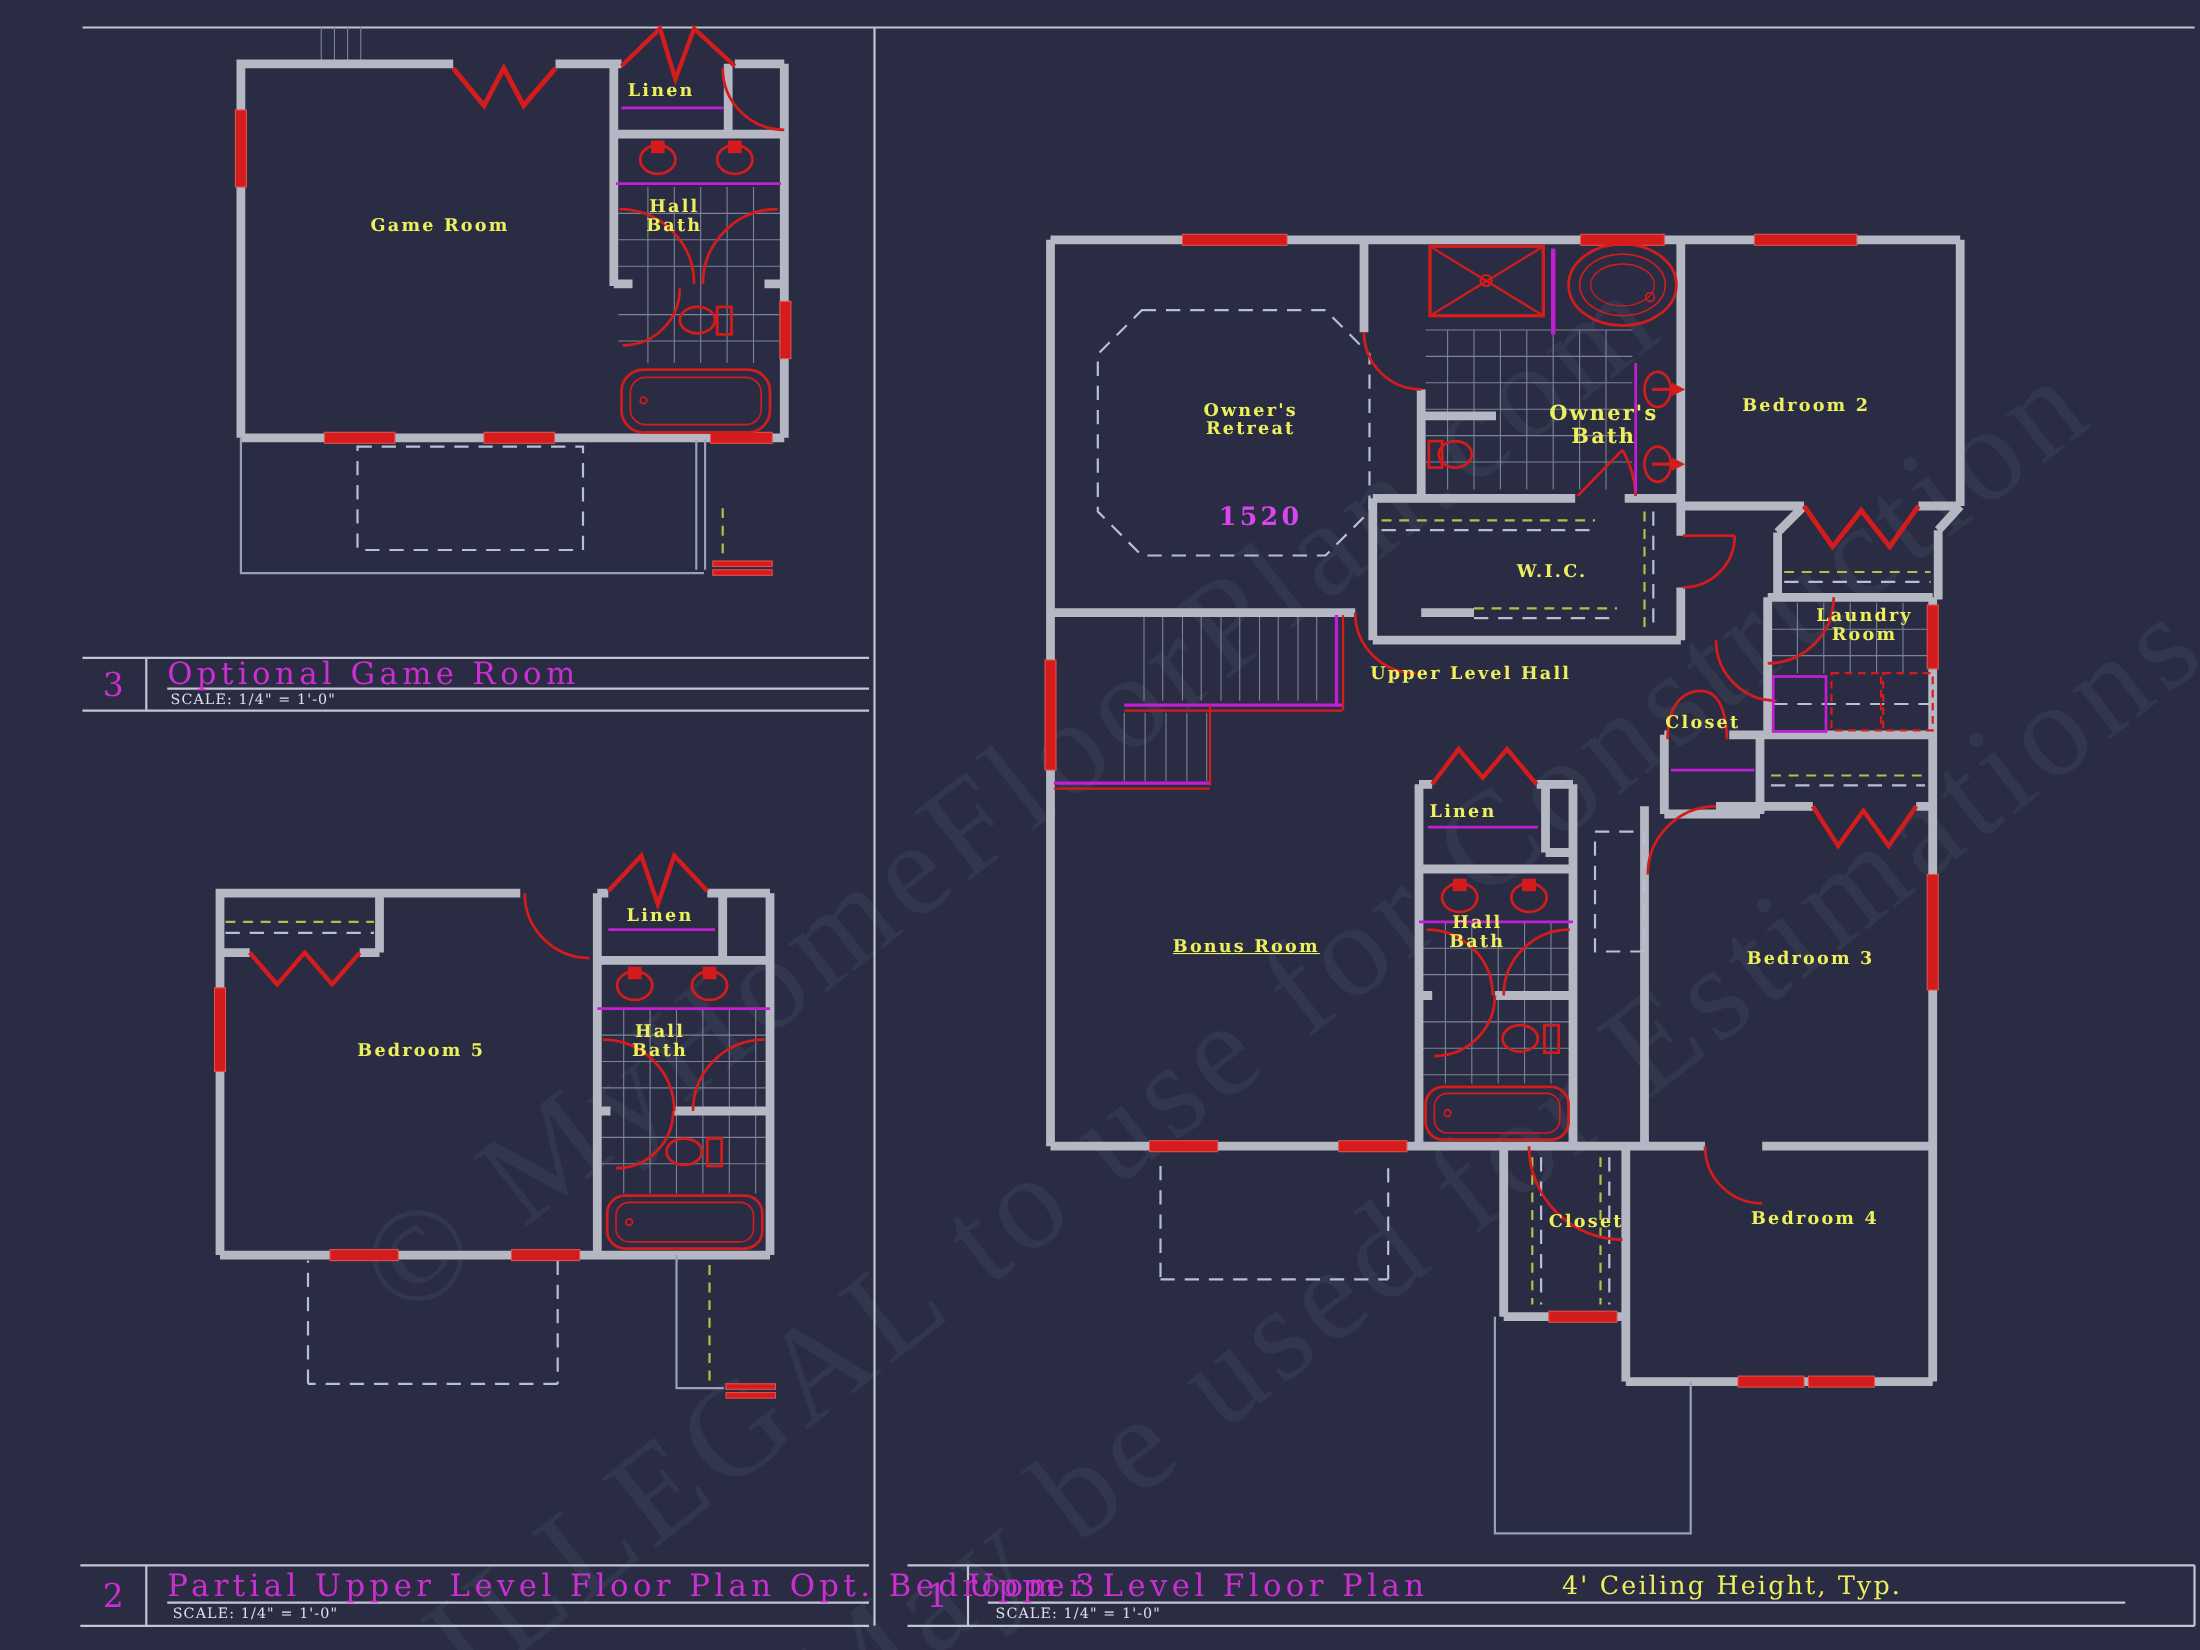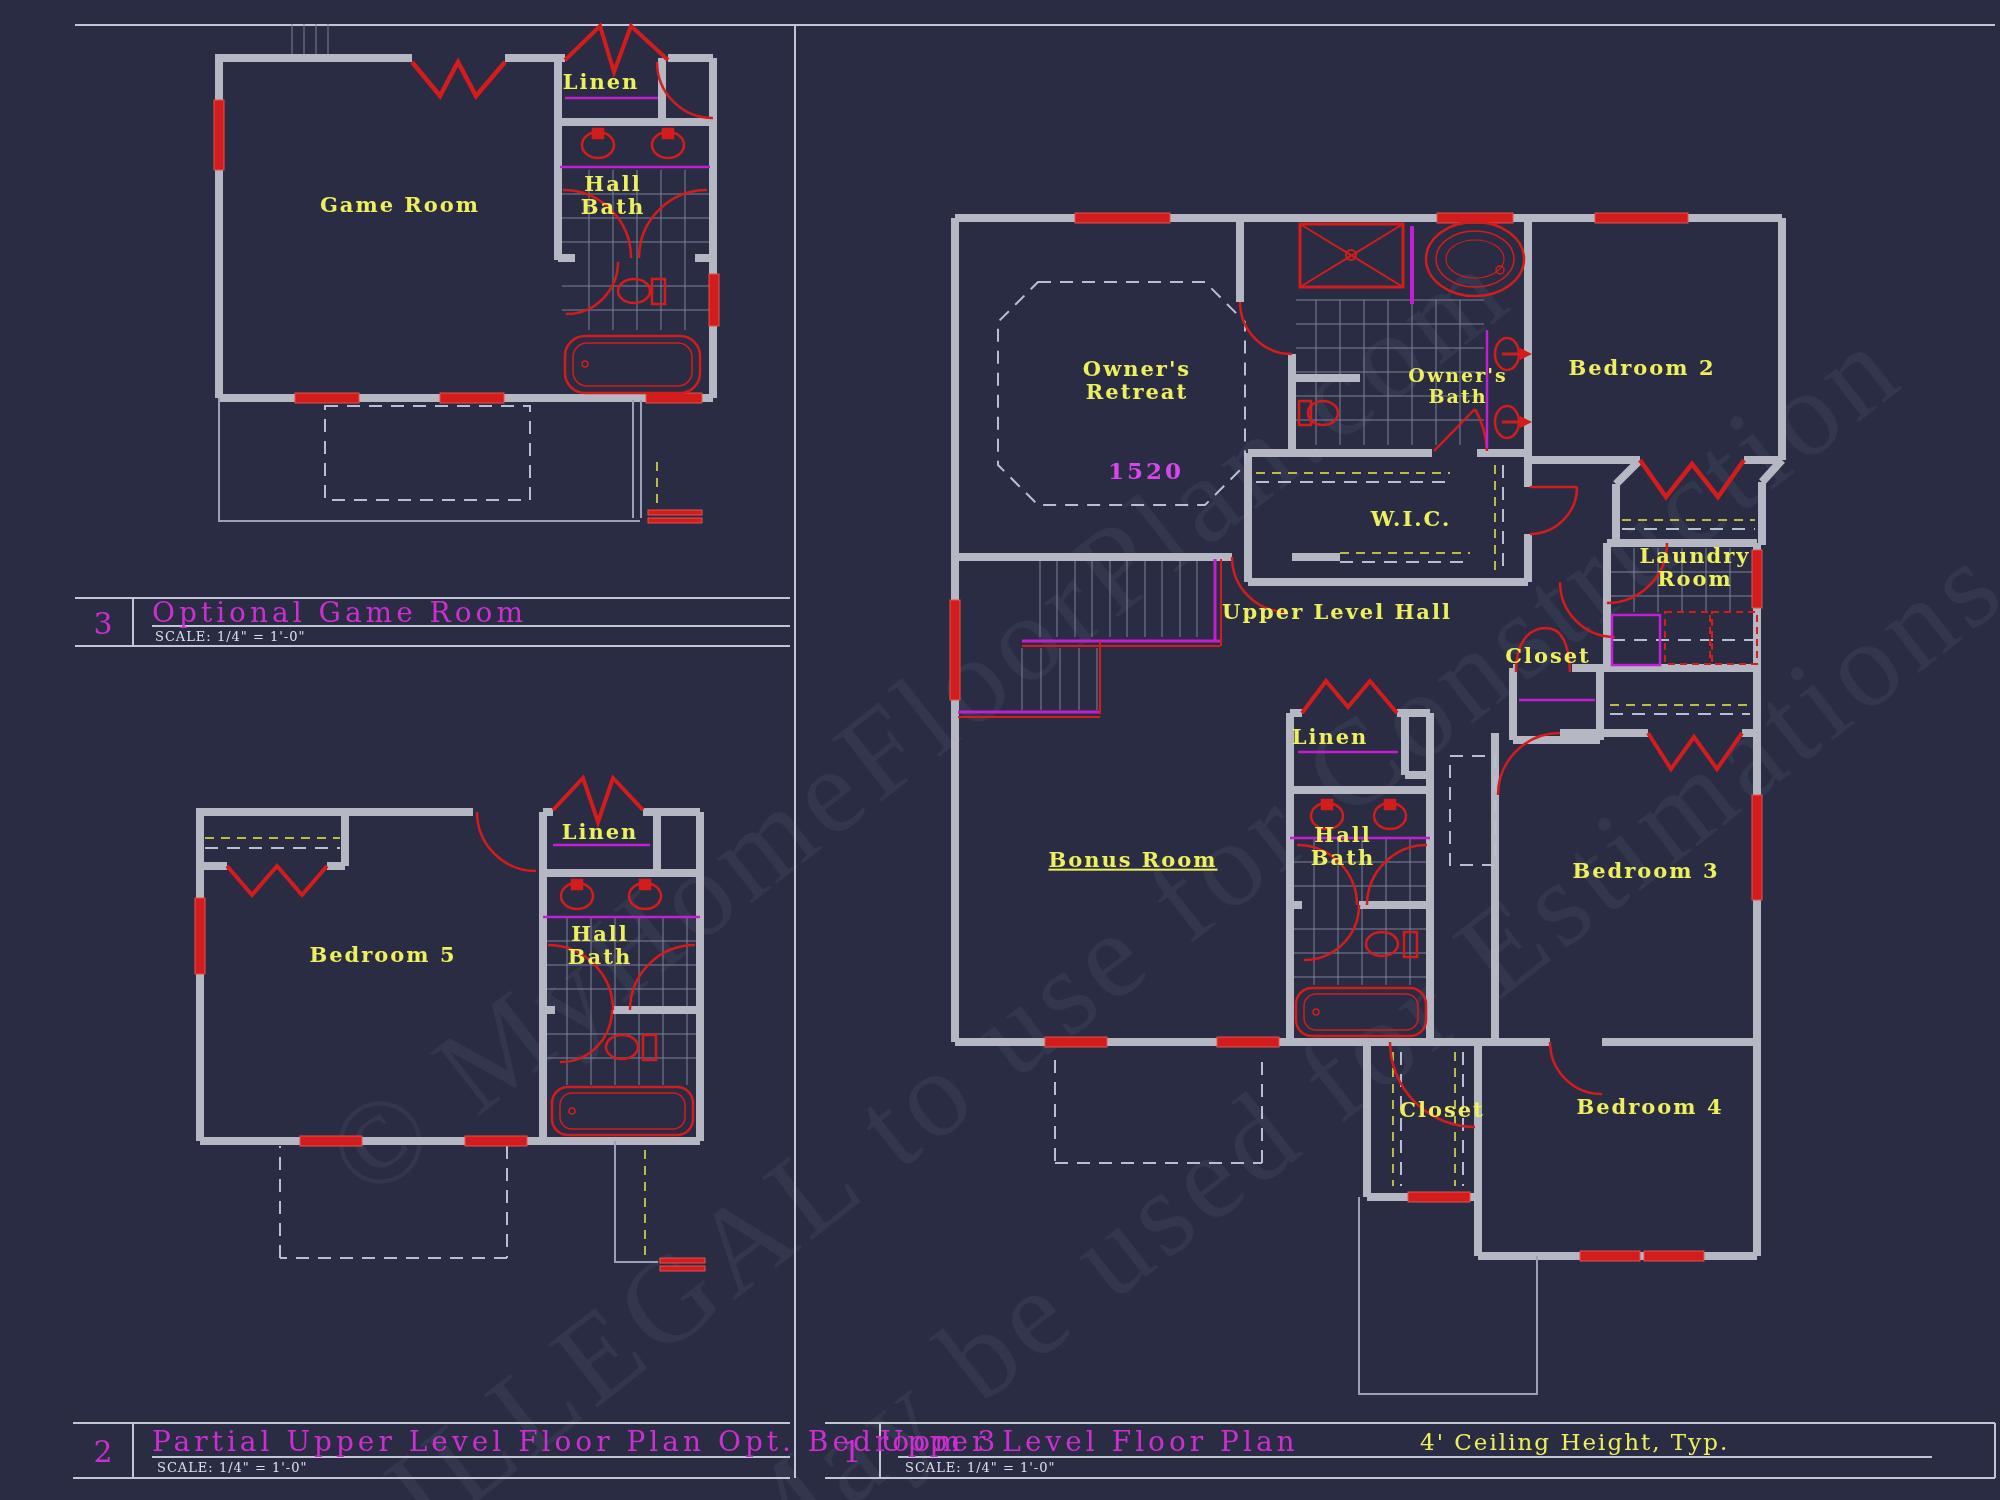--- a/index.html
+++ b/index.html
@@ -1,20 +1,20 @@
 <!DOCTYPE html>
 <html><head>
 <meta charset="utf-8">
 <style>
   html,body{margin:0;padding:0;background:#1c1e30;}
   #sheet{position:relative;width:2000px;height:1500px;background:#292c43;overflow:hidden;
          font-family:"DejaVu Serif", "Liberation Serif", serif;}
   svg{position:absolute;left:0;top:0;}
   .room-label{position:absolute;transform:translate(-50%,-50%);color:#edf05c;
-    font-weight:bold;font-size:21px;letter-spacing:2px;text-align:center;
+    font-weight:bold;font-size:16px;letter-spacing:2px;text-align:center;
     white-space:pre-line;line-height:1.08;}
   .area-number{position:absolute;transform:translate(-50%,-50%);color:#d946ef;
     font-weight:bold;font-size:23px;letter-spacing:3px;}
   .plan-title{position:absolute;color:#cb2fd0;font-size:28px;letter-spacing:4px;white-space:nowrap;}
   .plan-number{position:absolute;transform:translate(-50%,-50%);color:#cb2fd0;font-size:30px;}
   .scale-text{position:absolute;color:#dde0ec;font-size:13px;letter-spacing:1px;white-space:nowrap;}
   .ceiling-note{position:absolute;color:#edf05c;font-size:23px;letter-spacing:2px;white-space:nowrap;}
   .watermark{position:absolute;color:rgba(225,230,248,0.06);font-size:122px;
     letter-spacing:7px;white-space:nowrap;transform-origin:0 0;transform:rotate(-38deg);
     font-family:"Liberation Serif",serif;pointer-events:none;}

